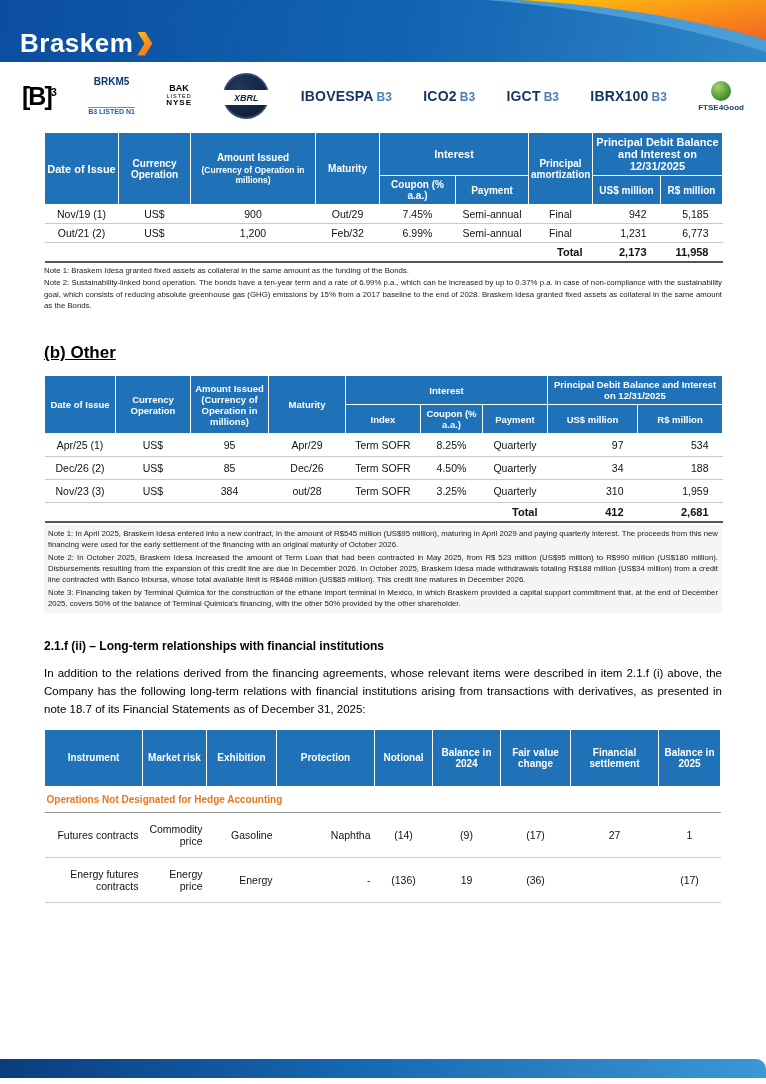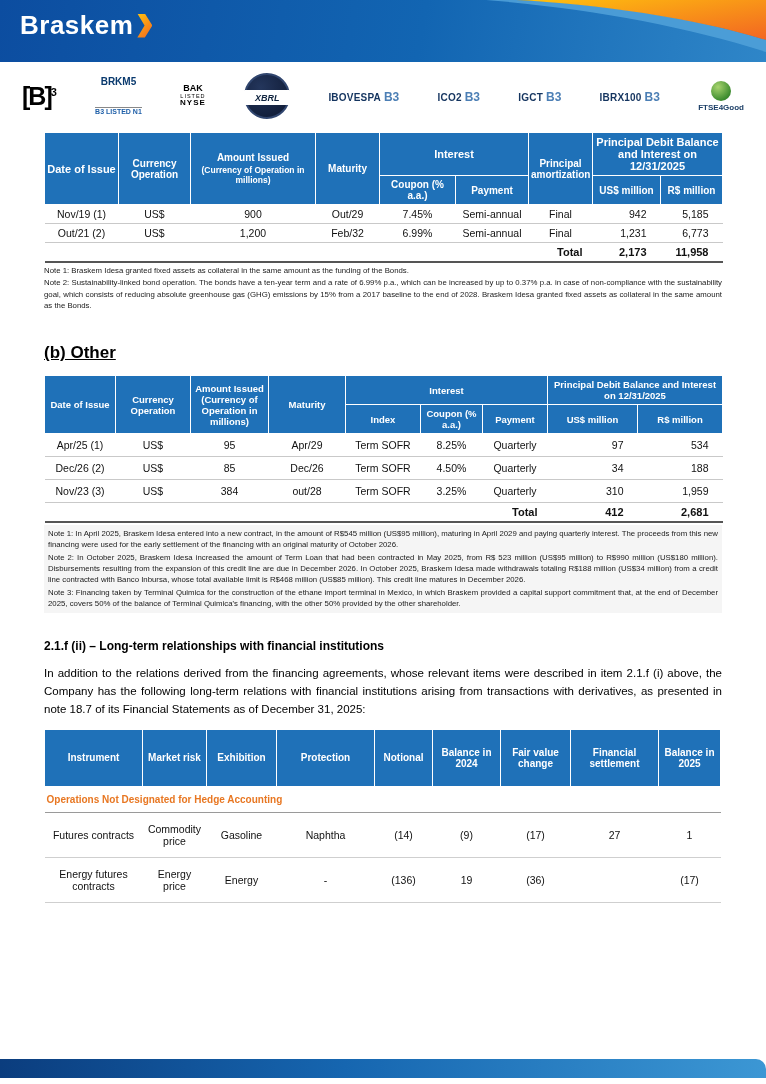--- a/index.html
+++ b/index.html
@@ -4,42 +4,42 @@
 <style>
   html,body{margin:0;padding:0;background:#e8e8e8;}
   .page{
     width:766px;height:1084px;position:relative;overflow:hidden;
     background:#ffffff;margin:0 auto;
     font-family:"Liberation Sans",sans-serif;color:#111;
   }
   
   .banner{position:relative;height:62px;background:linear-gradient(100deg,#0C4DA0 0%,#1265B2 55%,#2F86C8 100%);overflow:hidden;}
   .banner svg{position:absolute;top:0;right:0;height:62px;width:340px;}
-  .brand{position:absolute;left:20px;top:10px;display:flex;align-items:center;gap:4px;}
+  .brand{position:absolute;left:20px;top:28px;display:flex;align-items:center;gap:4px;}
   .brand-text{color:#fff;font-size:26px;font-weight:bold;letter-spacing:.5px;}
   .brand-mark{width:15px;height:24px;background:linear-gradient(135deg,#FFC20E,#F26522);
     clip-path:polygon(0 0,50% 0,100% 50%,50% 100%,0 100%,48% 50%);}
   
   .logo-strip{display:flex;align-items:center;justify-content:space-between;height:48px;margin:10px 22px 0 22px;}
   .b3-mark{font-size:25px;font-weight:800;color:#000;letter-spacing:-2px;}
   .b3-mark sup{font-size:11px;letter-spacing:0;}
   .ticker-block{text-align:center;line-height:1.15;}
   .ticker-main{font-size:10px;font-weight:bold;color:#0A3A6E;border-bottom:1px solid #888;padding-bottom:19px;}
   .ticker-sub{font-size:7px;font-weight:bold;color:#1E5FA8;}
   .nyse-block{text-align:center;line-height:1.05;color:#000;}
   .nyse-t{font-size:9px;font-weight:bold;}
   .nyse-s{font-size:5.5px;letter-spacing:1px;}
   .nyse-b{font-size:8px;font-weight:bold;letter-spacing:1px;}
   .xbrl-badge{position:relative;width:42px;height:42px;border-radius:50%;
     background:radial-gradient(circle at 35% 30%,#24365C,#0C1730);border:2px solid #31466F;}
   .xbrl-band{position:absolute;left:-3px;right:-3px;top:15px;height:15px;background:#fff;
     display:flex;align-items:center;justify-content:center;border-radius:2px;
     font-size:9px;font-weight:bold;font-style:italic;color:#10243F;}
   .idx{white-space:nowrap;}
-  .idx-name{font-size:10px;font-weight:bold;color:#14345F;letter-spacing:.2px;}
+  .idx-name{font-size:14px;font-weight:bold;color:#14345F;letter-spacing:.2px;}
   .idx-suffix{font-size:12px;font-weight:bold;color:#4C7FB5;margin-left:3px;}
   .ftse{display:flex;flex-direction:column;align-items:center;gap:2px;}
   .ftse-globe{width:20px;height:20px;border-radius:50%;
     background:radial-gradient(circle at 35% 30%,#A8D46F,#3D8C2F 70%,#2B6E22);}
   .ftse-label{font-size:8px;font-weight:bold;color:#1B3E66;}
   
   .fin-table{border-collapse:collapse;width:678px;margin:12px 44px 0 44px;table-layout:fixed;}
   .fin-table th{background:#1F71B8;color:#fff;border:1.5px solid #fff;
     text-align:center;vertical-align:middle;font-weight:bold;font-size:10px;padding:3px 2px;}
   .fin-table th.big{font-size:11px;}
@@ -61,21 +61,21 @@
   .section-heading{margin:26px 44px 0 44px;font-size:12px;font-weight:bold;color:#000;}
   .body-par{margin:12px 44px 0 44px;font-size:11.5px;line-height:1.55;text-align:justify;color:#000;}
   
   .deriv-table{border-collapse:collapse;width:676px;margin:10px 64px 0 44px;table-layout:fixed;}
   .deriv-table th{background:#1F71B8;color:#fff;border:1.5px solid #fff;text-align:center;
     vertical-align:middle;font-weight:bold;font-size:10px;padding:10px 3px;height:36px;}
   .deriv-table td{font-size:10.5px;padding:10px 4px;border-bottom:1px solid #cfcfcf;
     text-align:center;vertical-align:middle;color:#111;}
   .deriv-table .section-row td{color:#E87722;font-weight:bold;text-align:left;font-size:10px;
     padding:7px 2px;border-bottom:1px solid #9a9a9a;}
-  .deriv-table tbody tr:not(.section-row) td:nth-child(-n+4){text-align:center;padding-left:4px;}
+  .deriv-table tbody tr:not(.section-row) td:nth-child(-n+4){text-align:right;padding-left:4px;}
   
   .footer-bar{position:absolute;left:0;right:0;bottom:6px;height:19px;
     background:linear-gradient(90deg,#0B3D7E 0%,#1666B0 45%,#3C97D4 100%);
     border-radius:0 10px 0 0;}
 </style>
 </head>
 <body>
 
 <div class="page">
 

